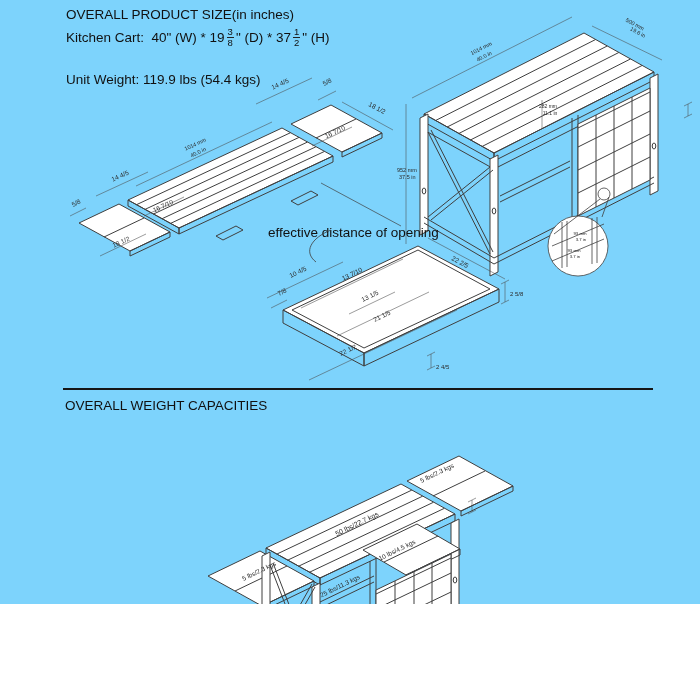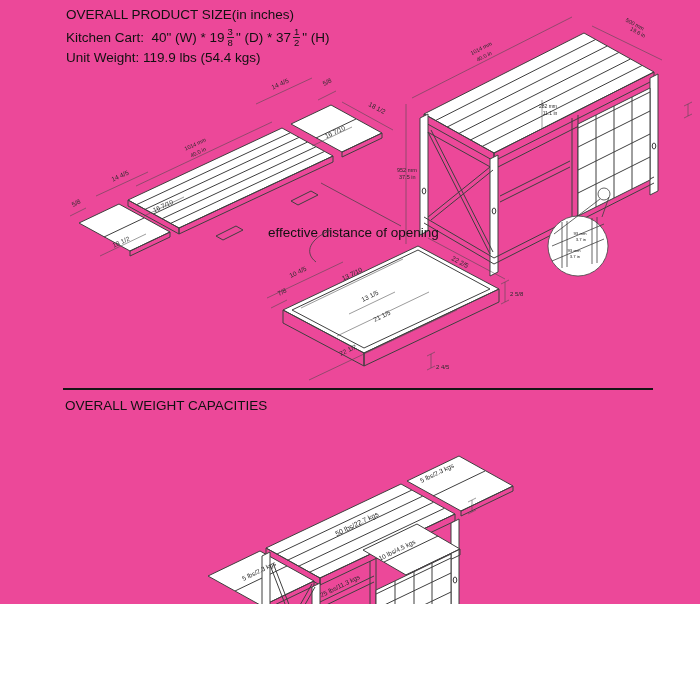--- a/index.html
+++ b/index.html
@@ -1,16 +1,16 @@
 <!DOCTYPE html>
 <html><head>
 <meta charset="utf-8">
 <style>
   html,body{margin:0;padding:0;background:#ffffff;}
-  .page{position:relative;width:700px;height:604px;background:#ec4899;overflow:hidden;
+  .page{position:relative;width:700px;height:604px;background:#7dd3fc;overflow:hidden;
         font-family:"Liberation Sans",sans-serif;color:#111111;}
   .abs{position:absolute;}
   .t13{font-size:13.5px;line-height:1.2;white-space:pre;}
   .sizeline{display:flex;align-items:baseline;}
   .frac{display:inline-flex;flex-direction:column;align-items:center;line-height:1;
         font-size:9.5px;margin:0 2px;transform:translateY(-7px);}
   .frac .den{border-top:1px solid #222;padding:0 1px;}
   .frac .num{padding:0 1px;}
   .divider{position:absolute;background:#161616;}
   svg.drw{position:absolute;}
@@ -20,21 +20,21 @@
 <body>
 
 <div class="page">
 
   <div class="abs t13" style="left:66px;top:7px;">OVERALL PRODUCT SIZE(in inches)</div>
 
   <div class="abs t13 sizeline" style="left:66px;top:30px;">
     <span>Kitchen Cart:  40" (W) * 19</span><span class="frac"><span class="num">3</span><span class="den">8</span></span><span>" (D) * 37</span><span class="frac"><span class="num">1</span><span class="den">2</span></span><span>" (H)</span>
   </div>
 
-  <div class="abs t13" style="left:66px;top:50px;">Unit Weight: 119.9 lbs (54.4 kgs)</div>
+  <div class="abs t13" style="left:66px;top:72px;">Unit Weight: 119.9 lbs (54.4 kgs)</div>
 
   <svg class="drw" style="left:66px;top:58px;" width="340" height="205" viewBox="0 0 340 205">
     <g fill="none" stroke="#3f3f3f" stroke-width="1" stroke-linejoin="round">
       <polygon points="62,142 216,70 267,98 113,170" fill="#ffffff"></polygon>
       <line x1="70.5" y1="146.7" x2="224.5" y2="74.7"></line>
       <line x1="79" y1="151.4" x2="233" y2="79.4"></line>
       <line x1="87.4" y1="156.1" x2="241.4" y2="84.1"></line>
       <line x1="95.9" y1="160.8" x2="249.9" y2="88.8"></line>
       <line x1="104.3" y1="165.5" x2="258.3" y2="93.5"></line>
       <polygon points="113,170 267,98 267,104 113,176"></polygon>

